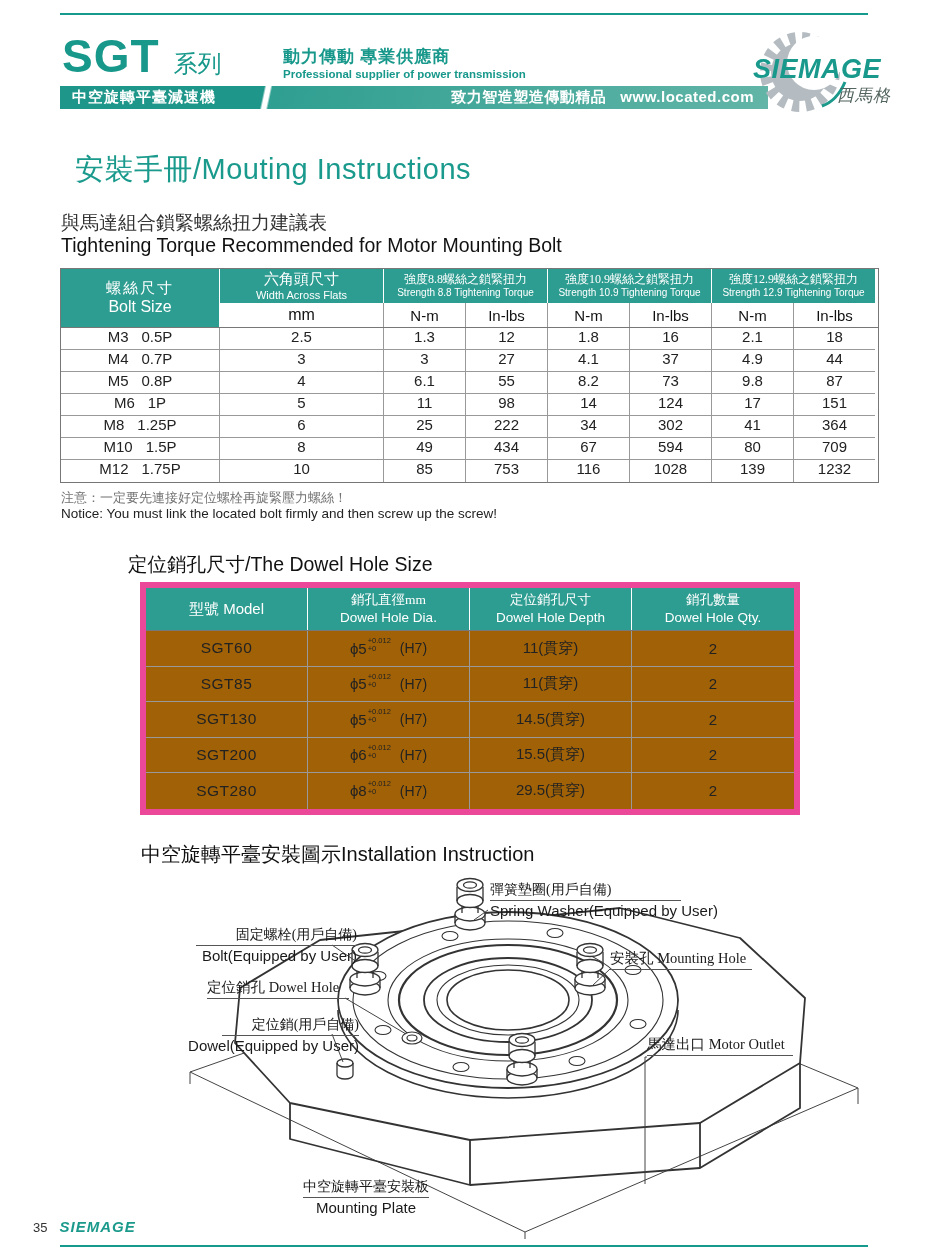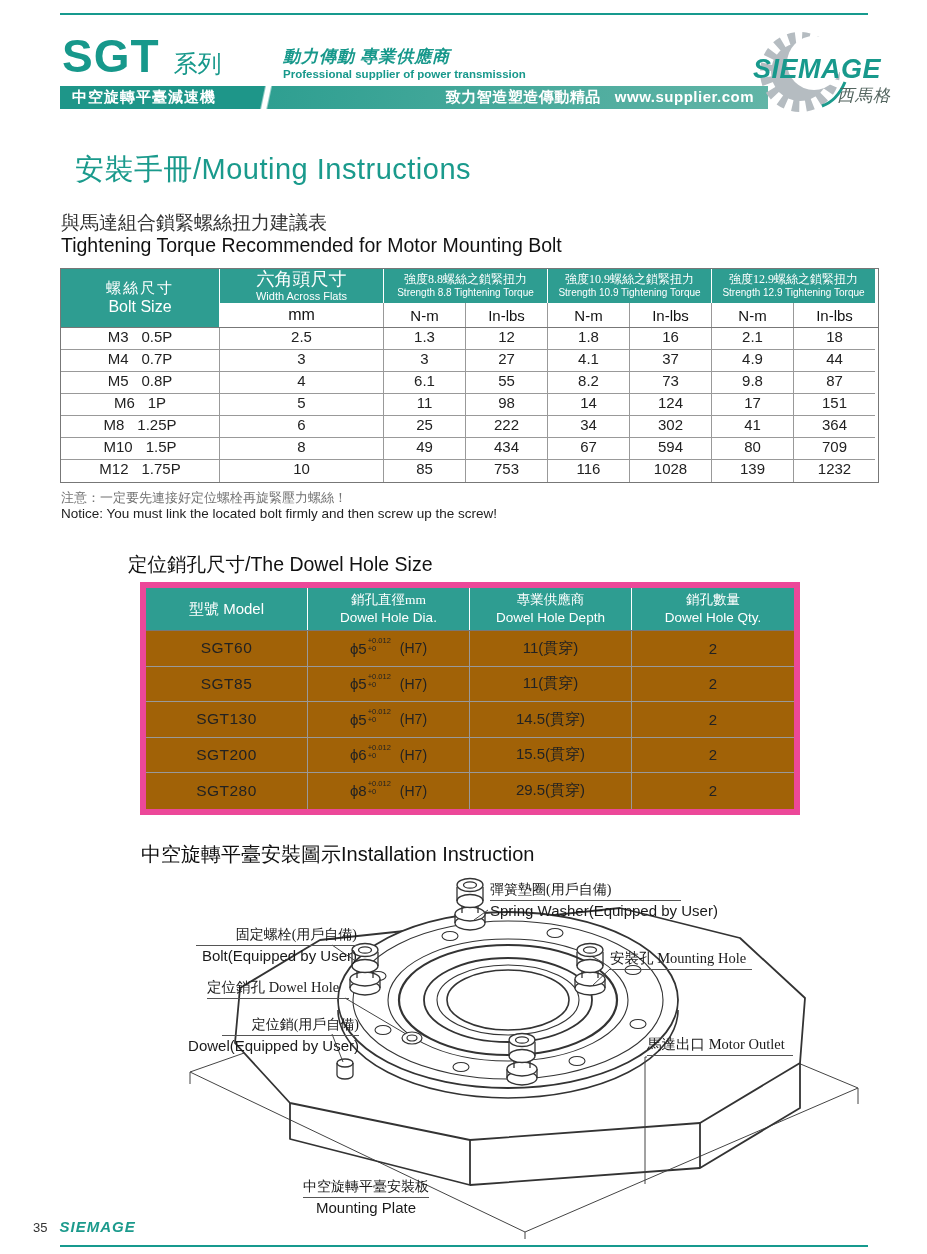--- a/index.html
+++ b/index.html
@@ -6,21 +6,21 @@
   body{font-family:"Liberation Sans","DejaVu Sans",sans-serif;color:#222;}
   .page{position:relative;width:922px;height:1254px;margin:0 auto;background:#ffffff;overflow:hidden;padding-left:32px;}
   .serif{font-family:"Liberation Serif","DejaVu Serif",serif;}
 
   
   .top-rule{position:absolute;left:60px;top:13px;width:808px;height:2px;background:#169a8e;}
   .sgt-block{position:absolute;left:62px;top:33px;display:flex;align-items:baseline;}
   .sgt-word{font-size:46px;font-weight:bold;color:#17988b;letter-spacing:1px;line-height:1;}
   .sgt-series{font-size:24px;font-weight:normal;color:#17988b;margin-left:14px;}
   .tagline{position:absolute;left:283px;top:46px;line-height:1.25;}
-  .tagline .zh{font-size:17px;font-weight:bold;color:#17988b;letter-spacing:1px;display:block;font-style:italic;}
+  .tagline .zh{font-size:17px;font-weight:bold;color:#17988b;letter-spacing:1px;display:block;}
   .tagline .en{font-size:11.5px;color:#17988b;display:block;font-weight:bold;}
   .brand-bar{position:absolute;left:60px;top:86px;width:708px;height:23px;display:flex;align-items:center;
      background:linear-gradient(102deg,#1e9689 0px,#1e9689 200px,#ffffff 202px,#ffffff 206px,#2f9f91 208px,#62b5a7 100%);}
   .brand-bar .left{color:#fff;font-size:15px;font-weight:bold;padding-left:12px;letter-spacing:1px;}
   .brand-bar .right{margin-left:auto;display:flex;gap:14px;padding-right:14px;color:#fff;font-size:15px;font-weight:bold;letter-spacing:0.5px;}
   .logo{position:absolute;left:745px;top:28px;width:178px;height:84px;z-index:3;}
   .logo svg{position:absolute;left:0;top:0;}
   .logo .name{position:absolute;left:8px;top:26px;font-size:27px;font-weight:800;font-style:italic;color:#18998c;letter-spacing:0.5px;}
   .logo .cn{position:absolute;left:92px;top:56px;font-size:17px;font-style:italic;color:#53655f;letter-spacing:1px;}
 
@@ -31,21 +31,21 @@
   .notice-zh{position:absolute;left:61px;top:489px;font-size:13px;color:#737373;}
   .notice-en{position:absolute;left:61px;top:506px;font-size:13.5px;color:#222;}
   .sec2-h{position:absolute;left:128px;top:551px;font-size:19.5px;color:#111;}
   .sec3-h{position:absolute;left:141px;top:841px;font-size:20px;color:#111;}
 
   
   .t1{position:absolute;left:60px;top:268px;width:817px;border:1px solid #777;background:#fff;}
   .cols1{display:grid;grid-template-columns:159px 164px 82px 82px 82px 82px 82px 81px;}
   .t1-head{border-bottom:1px solid #777;display:grid;grid-template-columns:159px 164px 82px 82px 82px 82px 82px 81px;grid-template-rows:34px 24px;}
   .th{background:#2e9d91;color:#fff;display:flex;flex-direction:column;align-items:center;justify-content:center;border-right:1px solid #fff;line-height:1.25;text-align:center;}
-  .th .hz{font-size:18px;}
+  .th .hz{font-size:15px;}
   .th .he{font-size:11px;}
   .bolt-h{grid-column:1;grid-row:1/3;}
   .bolt-h .hz{font-size:15px;letter-spacing:2px;}
   .bolt-h .he{font-size:16px;}
   .flats-h{grid-column:2;grid-row:1;}
   .g{grid-row:1;}
   .g .hz{font-size:12px;}
   .g .he{font-size:10px;}
   .g1{grid-column:3/5;} .g2{grid-column:5/7;} .g3{grid-column:7/9;border-right:none;align-items:center;}
   .sub{grid-row:2;background:#fff;color:#111;display:flex;align-items:center;justify-content:center;font-size:15px;border-right:1px solid #999;}
@@ -113,21 +113,21 @@
     <span class="sgt-series serif">系列</span>
   </div>
   <div class="tagline">
     <span class="zh serif">動力傳動 專業供應商</span>
     <span class="en">Professional supplier of power transmission</span>
   </div>
   <div class="brand-bar">
     <span class="left serif">中空旋轉平臺減速機</span>
     <span class="right">
       <span>致力智造塑造傳動精品</span>
-      <span>www.supplier.com</span>
+      <span>www.located.com</span>
     </span>
   </div>
   <div class="logo">
     <svg width="178" height="84" viewBox="0 0 178 84">
       <circle cx="55" cy="44" r="34" fill="none" stroke="#b5bcc1" stroke-width="12" stroke-dasharray="7 6.5"></circle>
       <circle cx="55" cy="44" r="29" fill="#b5bcc1"></circle>
       <circle cx="69" cy="35" r="27" fill="#ffffff"></circle>
       <path d="M100,54 C94,68 86,75 77,78" stroke="#1b9a8c" stroke-width="3" fill="none"></path>
     </svg>
     <span class="name">SIEMAGE</span>
@@ -270,21 +270,21 @@
   <div class="t2">
     <div class="t2-head cols2">
       <div class="th2">
           <span class="one">型號 Model</span>
         </div>
       <div class="th2">
         <span class="serif">銷孔直徑mm</span>
         <span>Dowel Hole Dia.</span>
       </div>
       <div class="th2">
-        <span class="serif">專業供應商</span>
+        <span class="serif">定位銷孔尺寸</span>
         <span>Dowel Hole Depth</span>
       </div>
       <div class="th2">
         <span class="serif">銷孔數量</span>
         <span>Dowel Hole Qty.</span>
       </div>
     </div>
     <div class="tr cols2">
       <div class="td model">SGT60</div>
       <div class="td dia">

